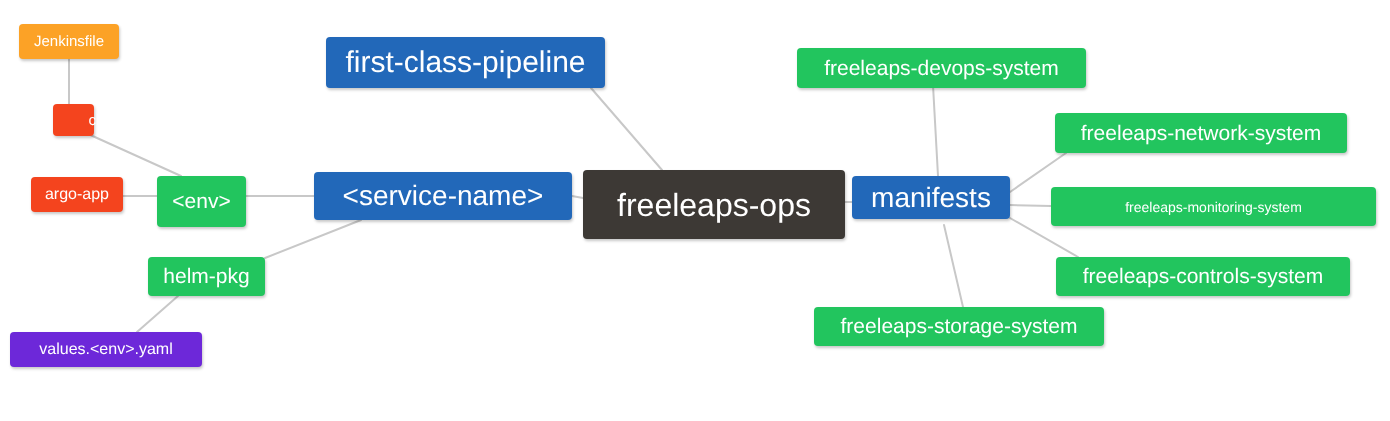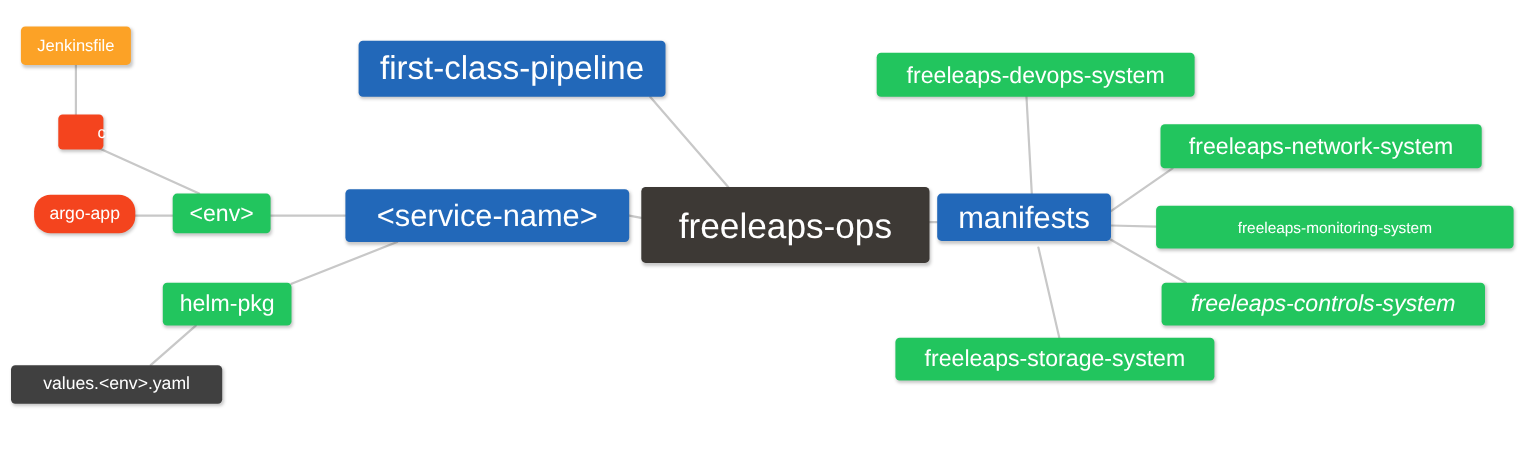--- a/index.html
+++ b/index.html
@@ -63,27 +63,27 @@
       <line x1="1010" y1="218" x2="1078" y2="257" stroke="#c8c8c8" stroke-width="2" stroke-linecap="round"></line>
       <line x1="944" y1="225" x2="963" y2="307" stroke="#c8c8c8" stroke-width="2" stroke-linecap="round"></line>
     </svg>
   <div id="node-layer">
       <div class="node" style="left: 19px; top: 24px; width: 100px; height: 35px; background: rgb(252, 162, 38); font-size: 15px;">
         <span class="node-label">Jenkinsfile</span>
       </div>
       <div class="node" style="left: 53px; top: 104px; width: 33px; height: 32px; background: rgb(244, 68, 30); font-size: 15px; padding-left: 41px;">
         <span class="node-label">ci</span>
       </div>
-      <div class="node" style="left: 31px; top: 177px; width: 92px; height: 35px; background: rgb(244, 68, 30); font-size: 16px; border-radius: 15px;">
+      <div class="node" style="left: 31px; top: 177px; width: 92px; height: 35px; background: rgb(244, 68, 30); font-size: 16px;">
         <span class="node-label">argo-app</span>
       </div>
-      <div class="node" style="left: 157px; top: 176px; width: 89px; height: 36px; background: rgb(34, 197, 94); font-size: 21px;">
+      <div class="node" style="left: 157px; top: 176px; width: 89px; height: 51px; background: rgb(34, 197, 94); font-size: 21px;">
         <span class="node-label">&lt;env&gt;</span>
       </div>
-      <div class="node" style="left: 10px; top: 332px; width: 192px; height: 35px; background: #404040; font-size: 16px;">
+      <div class="node" style="left: 10px; top: 332px; width: 192px; height: 35px; background: #6d28d9; font-size: 16px;">
         <span class="node-label">values.&lt;env&gt;.yaml</span>
       </div>
       <div class="node" style="left: 148px; top: 257px; width: 117px; height: 39px; background: rgb(34, 197, 94); font-size: 21px; text-align: center;">
         <span class="node-label">helm-pkg</span>
       </div>
       <div class="node" style="left: 314px; top: 37px; width: 279px; height: 51px; background: rgb(34, 104, 185); font-size: 30px; margin-left: 12px;">
         <span class="node-label">first-class-pipeline</span>
       </div>
       <div class="node" style="left: 314px; top: 172px; width: 258px; height: 48px; background: rgb(34, 104, 185); font-size: 28px;">
         <span class="node-label">&lt;service-name&gt;</span>
@@ -96,20 +96,20 @@
       </div>
       <div class="node" style="left: 797px; top: 27px; width: 289px; height: 40px; background: rgb(34, 197, 94); font-size: 21px; margin-top: 21px;">
         <span class="node-label">freeleaps-devops-system</span>
       </div>
       <div class="node" style="left: 1055px; top: 113px; width: 292px; height: 40px; background: rgb(34, 197, 94); font-size: 21px; text-align: center;">
         <span class="node-label">freeleaps-network-system</span>
       </div>
       <div class="node" style="left: 1051px; top: 187px; width: 325px; height: 39px; background: rgb(34, 197, 94); font-size: 14px;">
         <span class="node-label">freeleaps-monitoring-system</span>
       </div>
-      <div class="node" style="left: 1056px; top: 257px; width: 294px; height: 39px; background: rgb(34, 197, 94); font-size: 21px; font-style: italic;">
+      <div class="node" style="left: 1056px; top: 257px; width: 294px; height: 39px; background: rgb(34, 197, 94); font-size: 21px;">
         <span class="node-label">freeleaps-controls-system</span>
       </div>
       <div class="node" style="left: 814px; top: 307px; width: 290px; height: 39px; background: rgb(34, 197, 94); font-size: 21px; text-align: center;">
         <span class="node-label">freeleaps-storage-system</span>
       </div>
     </div>
 </div>
 
 </body></html>

